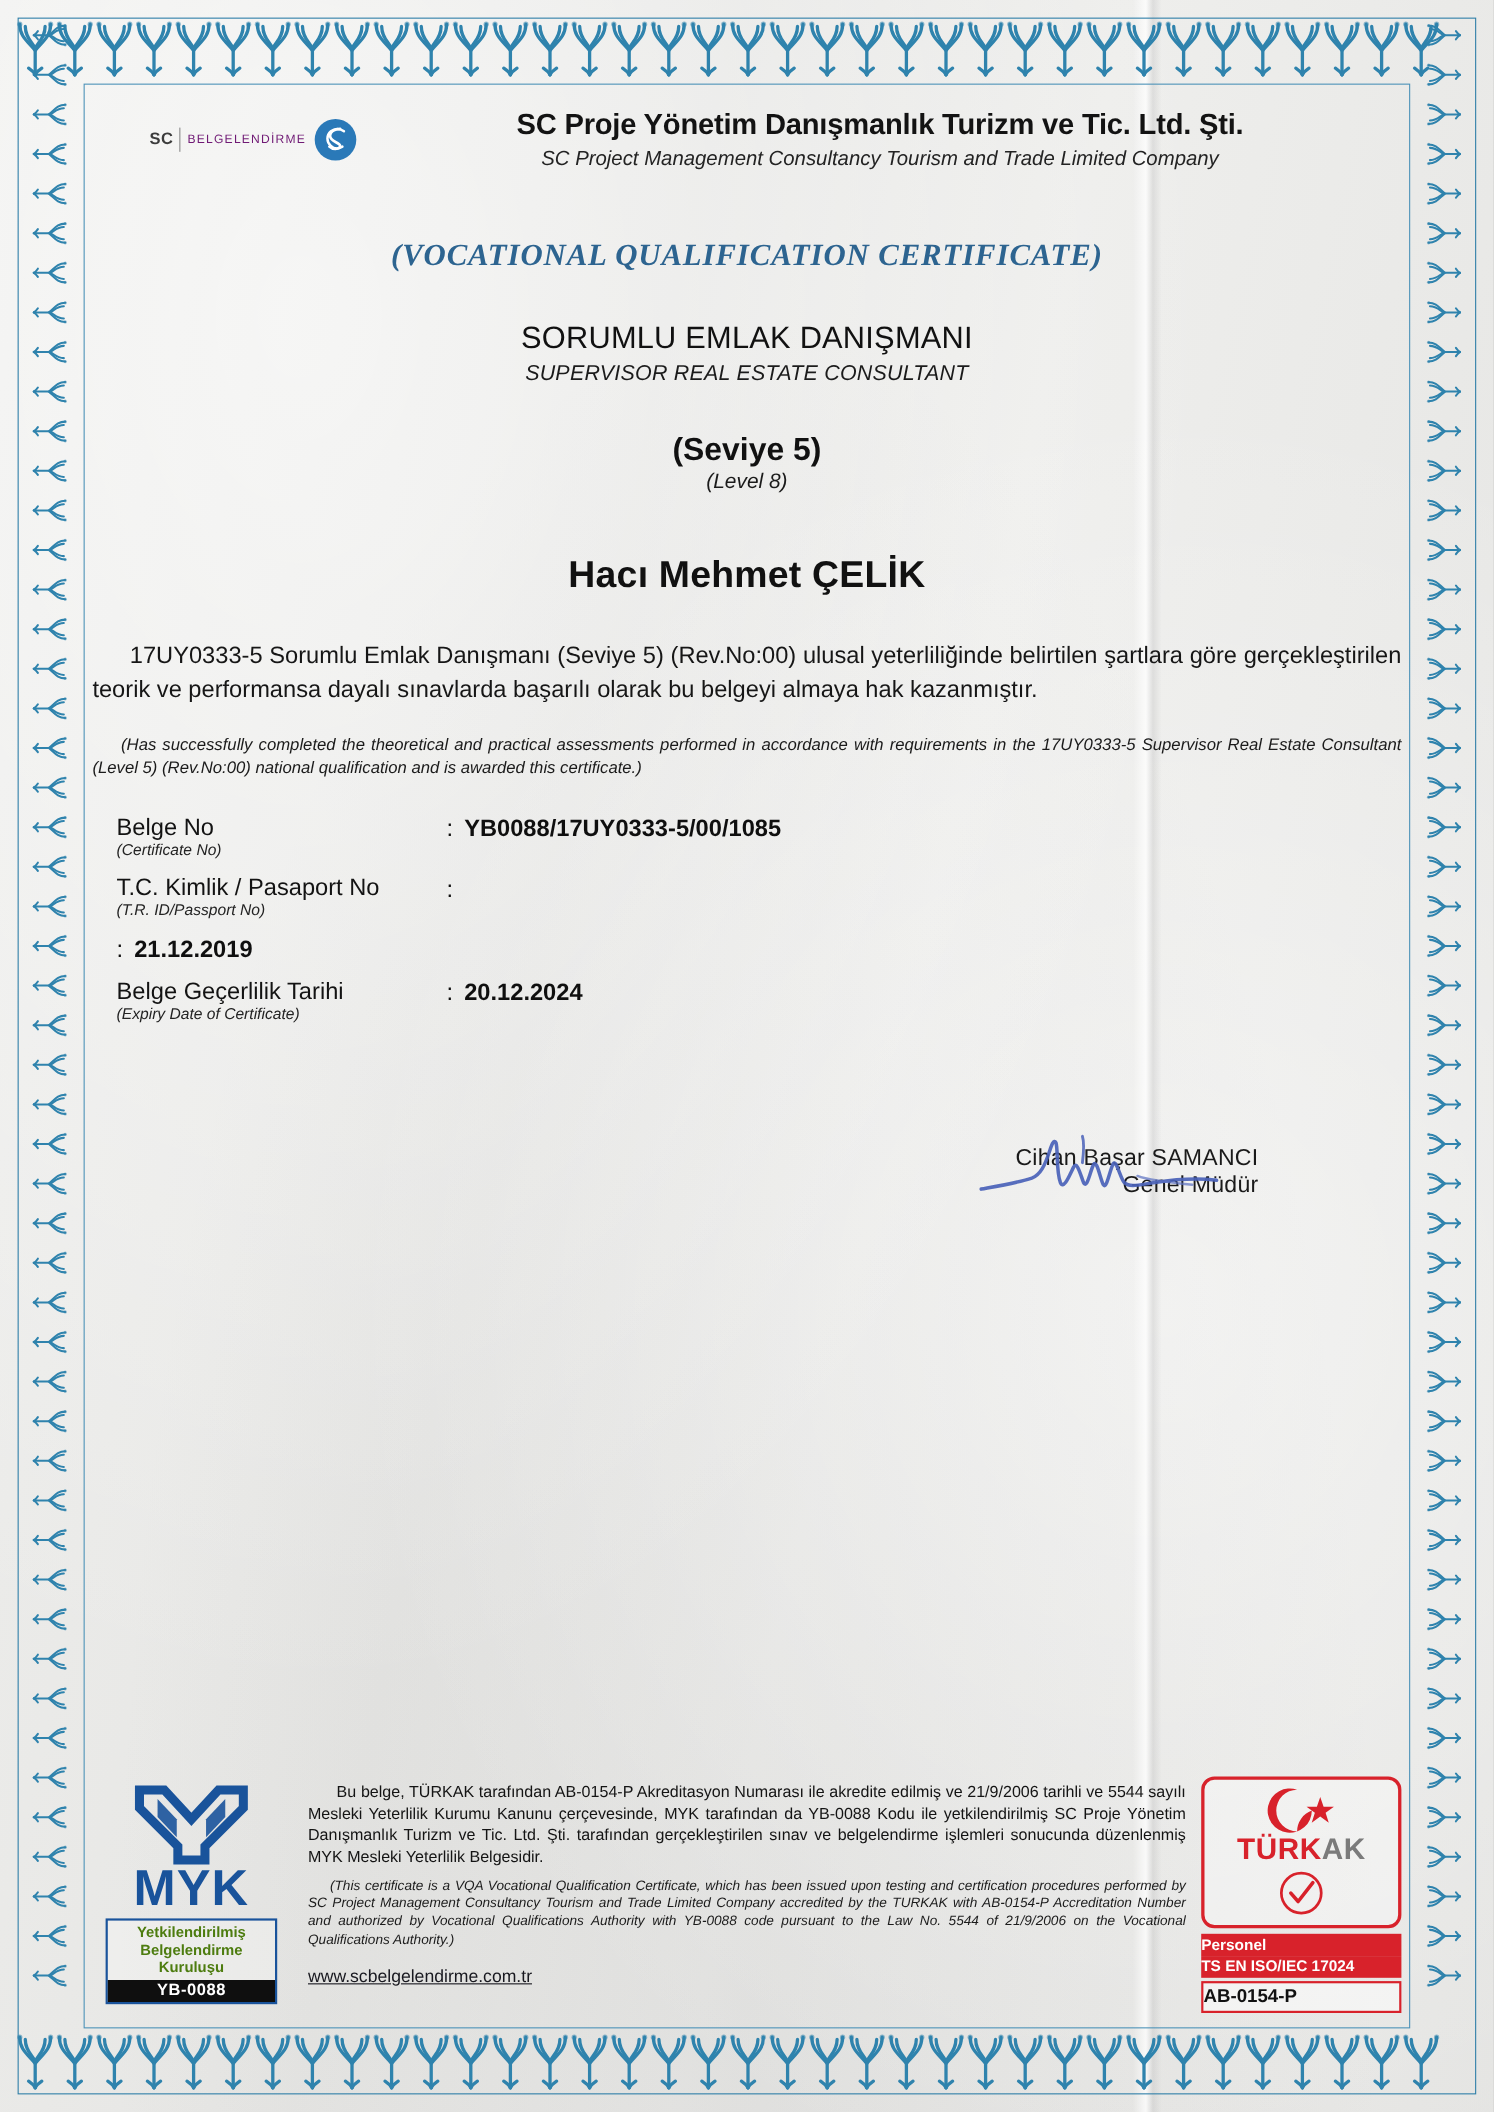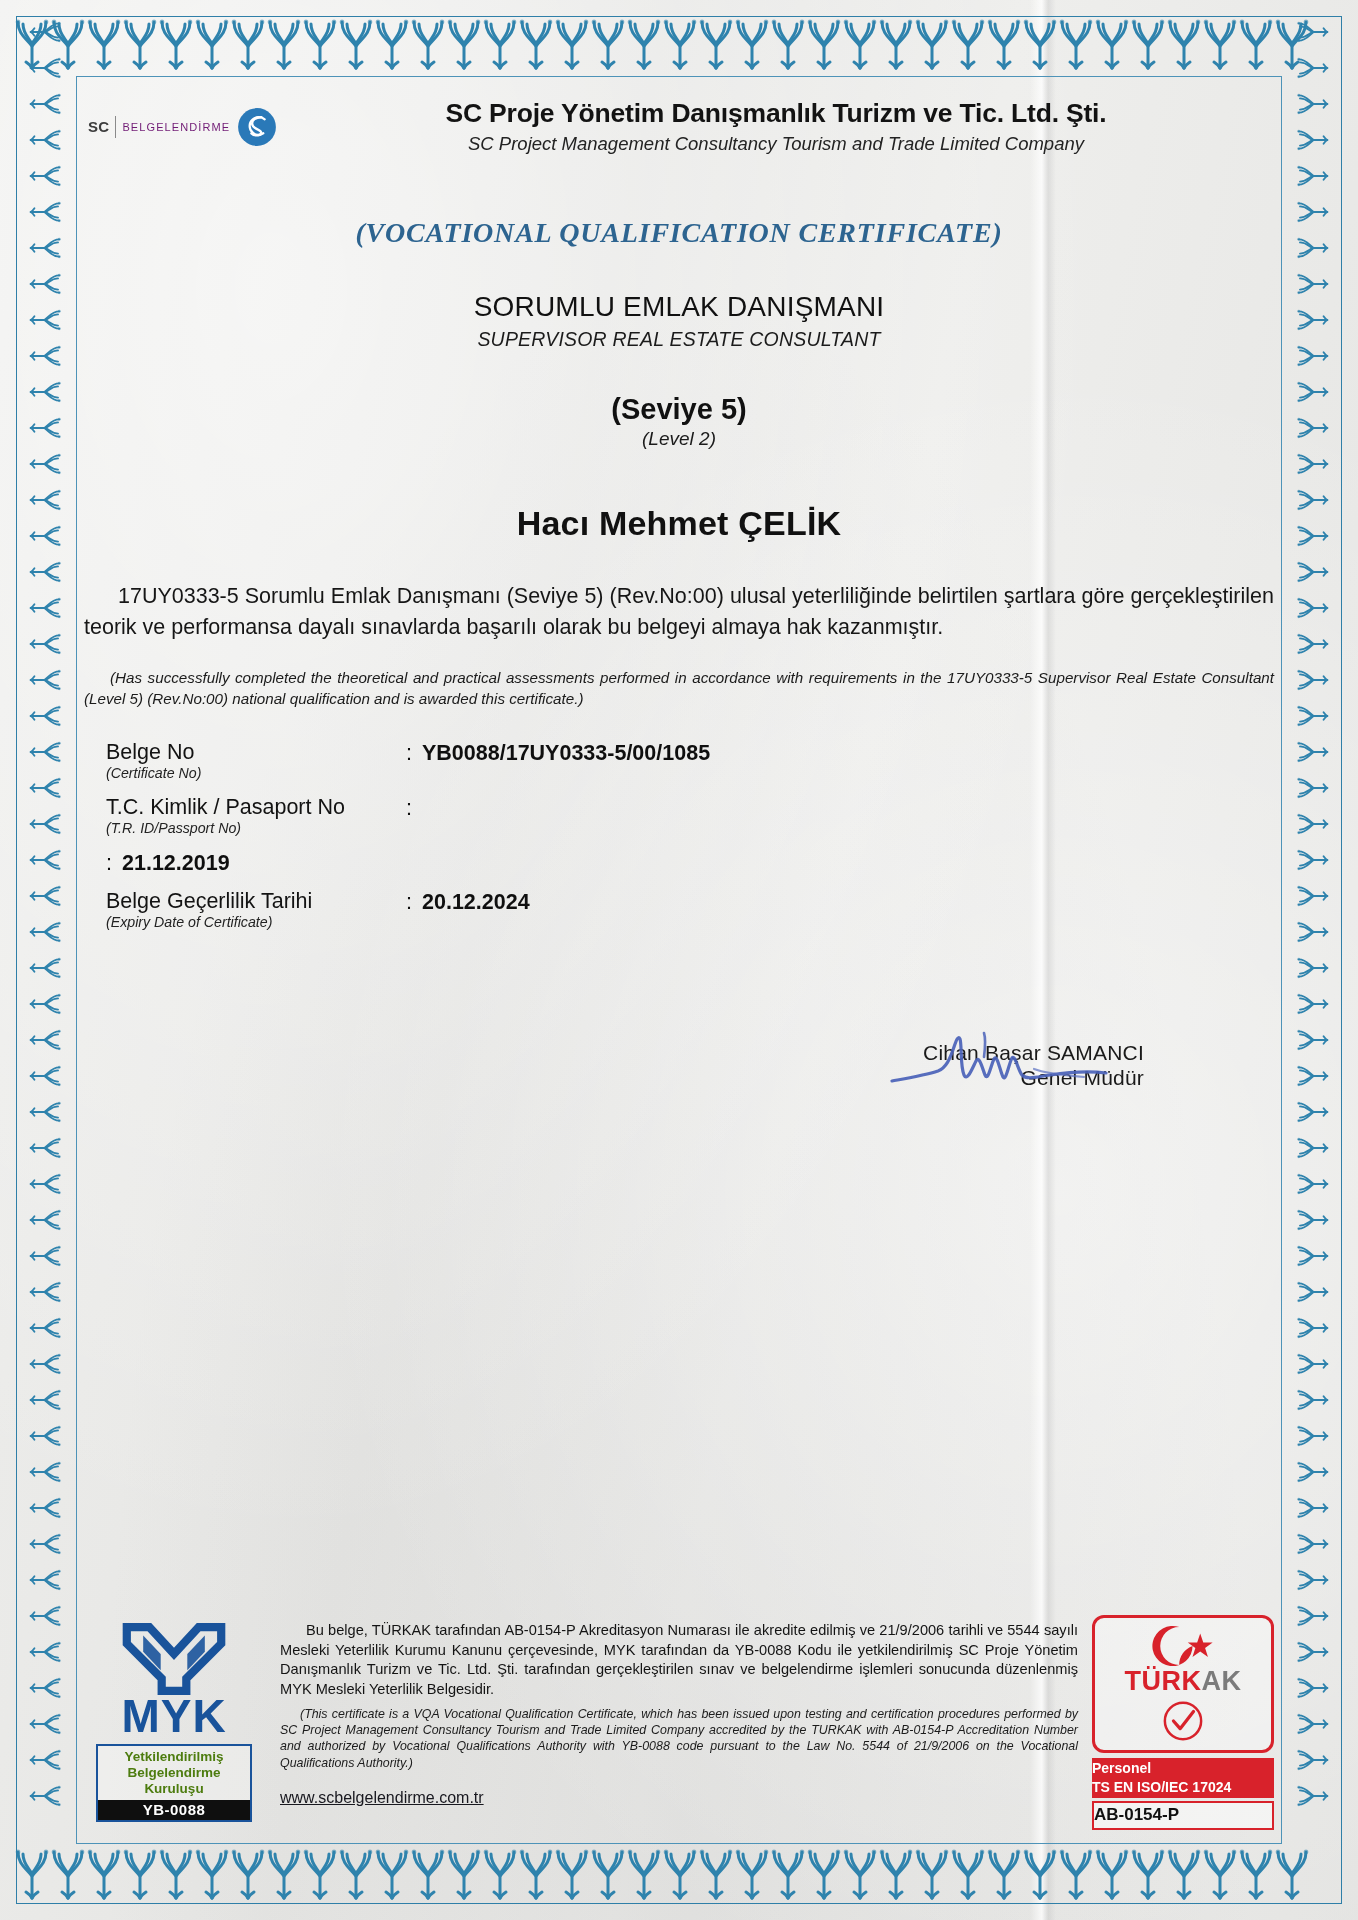--- a/index.html
+++ b/index.html
@@ -70,20 +70,21 @@
   
   .content {
     position: absolute;
     top: 84px; left: 84px; right: 84px; bottom: 84px;
   }
 
   
   .company-header {
     display: flex;
     padding-top: 14px;
+    margin-left: 48px;
   }
   .sc-logo {
     display: flex;
     align-items: center;
     flex: none;
     width: 210px;
     padding-left: 4px;
   }
   .sc-logo-sc {
     font-size: 15px;
@@ -2828,21 +2829,21 @@
       <div class="title-en">(VOCATIONAL QUALIFICATION CERTIFICATE)</div>
     </div>
 
     <div class="occupation">
       <div class="occ-tr">SORUMLU EMLAK DANIŞMANI</div>
       <div class="occ-en">SUPERVISOR REAL ESTATE CONSULTANT</div>
     </div>
 
     <div class="level">
       <div class="level-tr">(Seviye 5)</div>
-      <div class="level-en">(Level 2)</div>
+      <div class="level-en">(Level 8)</div>
     </div>
 
     <div class="holder-name">Hacı Mehmet ÇELİK</div>
 
     <div class="body-tr">17UY0333-5 Sorumlu Emlak Danışmanı (Seviye 5) (Rev.No:00) ulusal yeterliliğinde belirtilen şartlara göre gerçekleştirilen teorik ve performansa dayalı sınavlarda başarılı olarak bu belgeyi almaya hak kazanmıştır.</div>
     <div class="body-en">(Has successfully completed the theoretical and practical assessments performed in accordance with requirements in the 17UY0333-5 Supervisor Real Estate Consultant (Level 5) (Rev.No:00) national qualification and is awarded this certificate.)</div>
 
     <div class="fields" id="fields-container">
         <div class="field-row">
     <div class="field-label-col">

